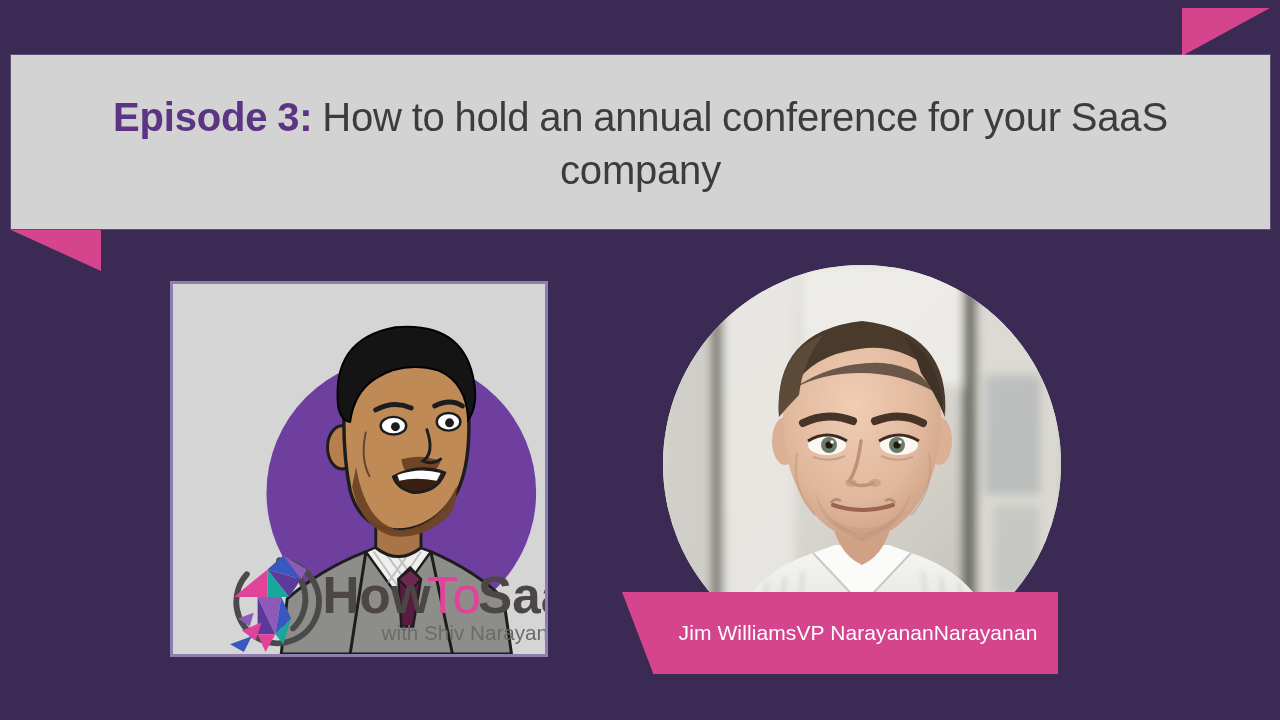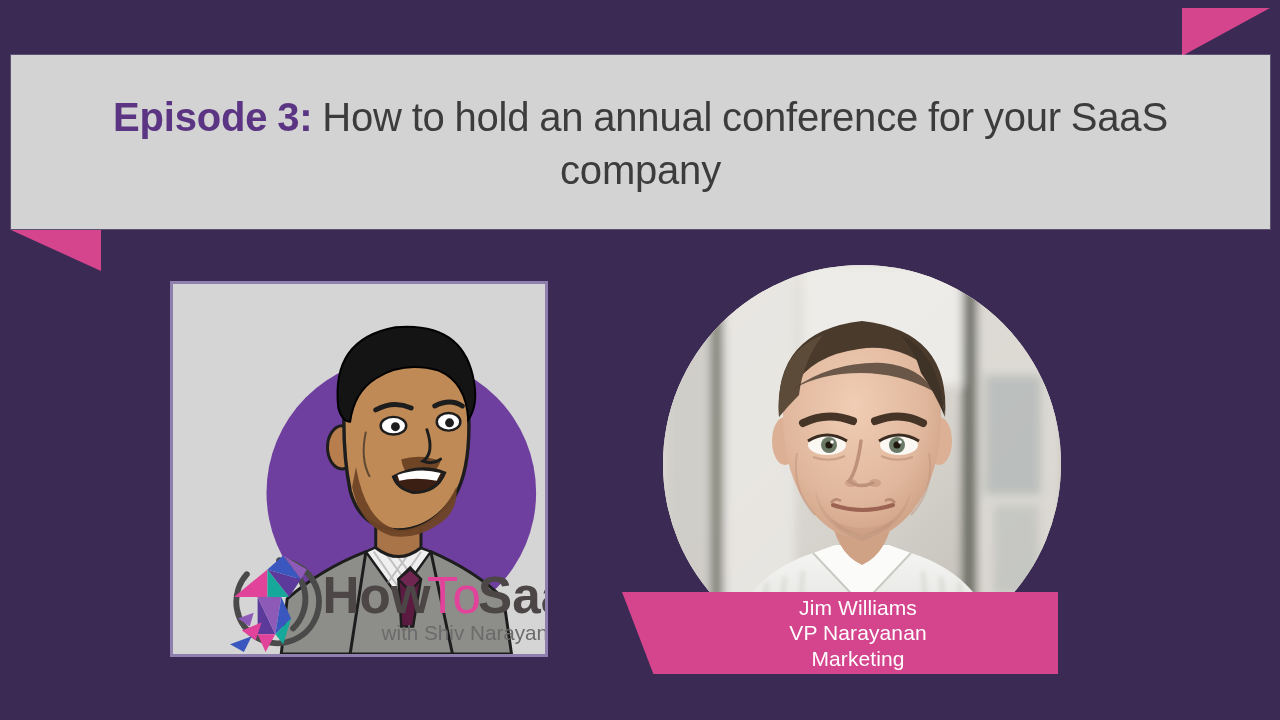--- a/index.html
+++ b/index.html
@@ -104,21 +104,21 @@
   
   .speaker-banner {
     position: absolute;
     left: 622px;
     top: 592px;
     width: 436px;
     height: 82px;
     background: #d4458e;
     clip-path: polygon(0 0, 100% 0, 100% 100%, 7.2% 100%);
     display: flex;
-    flex-direction: column;
+    flex-direction: row;
     align-items: center;
     justify-content: center;
     padding-left: 36px;
     box-sizing: border-box;
   }
   .speaker-line {
     color: #ffffff;
     font-size: 21px;
     line-height: 1.22;
     text-align: center;
@@ -308,16 +308,16 @@
       <path d="M152 224 Q160 258 199 270 Q240 258 248 224 Q244 262 199 276 Q156 262 152 224 Z" fill="#9a7a62" opacity="0.18"></path>
 
       <path d="M134 188 Q128 224 152 250" stroke="#c0937c" stroke-width="2" fill="none" opacity="0.5"></path>
       <path d="M266 188 Q272 224 248 250" stroke="#c0937c" stroke-width="2" fill="none" opacity="0.5"></path>
     </svg>
   </div>
 
   <div class="speaker-banner">
     <div class="speaker-line">Jim Williams</div>
     <div class="speaker-line">VP Narayanan</div>
-    <div class="speaker-line">Marketing</div>
+    <div class="speaker-line">Narayanan</div>
   </div>
 
 </div>
 
 </body></html>

